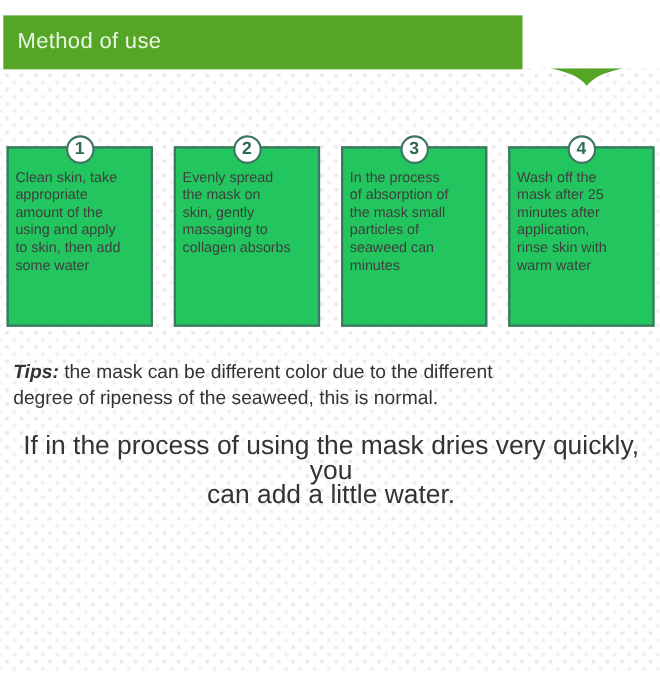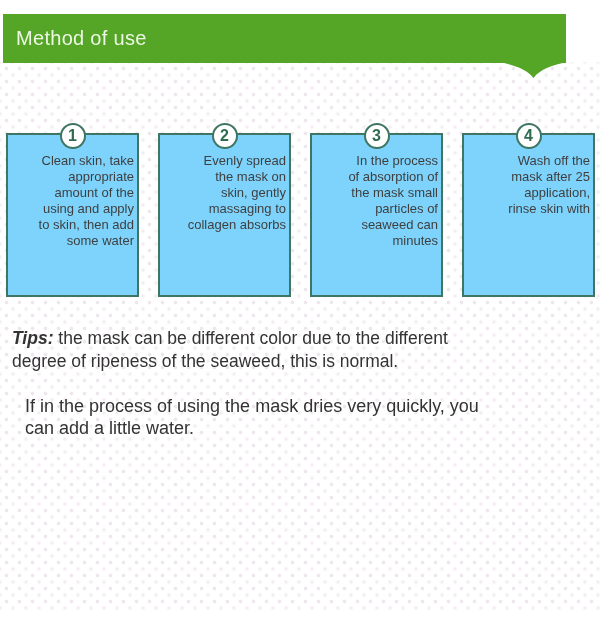--- a/index.html
+++ b/index.html
@@ -21,21 +21,21 @@
     background-image:
       radial-gradient(circle, rgba(203,178,204,0.32) 1.3px, transparent 2.3px),
       radial-gradient(circle, rgba(203,178,204,0.22) 1.3px, transparent 2.3px);
     background-size: 13px 13px, 13px 13px;
     background-position: 0 0, 6.5px 6.5px;
   }
   .title-bar {
     position: absolute;
     left: 3px;
     top: 14px;
-    width: 563px;
+    width: 472px;
     height: 49px;
     background: var(--accent-green, #55a527);
     color: var(--header-text, #ecf7e4);
     font-size: 20px;
     display: flex;
     align-items: center;
     padding-left: 13px;
     box-sizing: border-box;
     letter-spacing: 0.3px;
   }
@@ -68,47 +68,47 @@
     font-size: 16px;
     font-weight: bold;
     display: flex;
     align-items: center;
     justify-content: center;
     z-index: 2;
   }
   .step-box {
     margin-top: 10px;
     height: 164px;
-    background: #7dd3fc;
+    background: #22c55e;
     border: 2px solid var(--border-green, #3e7663);
     box-sizing: border-box;
     padding: 18px 3px 0 6px;
-    text-align: right;
   }
   .step-text {
     font-size: 13px;
     line-height: 16px;
     color: var(--text-dark, #3f3f3f);
   }
   .tips {
     position: absolute;
     left: 12px;
     top: 327px;
     font-size: 17.5px;
     line-height: 23px;
     color: var(--text-body, #333333);
   }
   .tips b { font-weight: bold; font-style: italic; }
   .notes {
     position: absolute;
-    left: 25px;
+    left: 2px;
     top: 395px;
-    font-size: 18px;
+    font-size: 24px;
     line-height: 22px;
     color: var(--text-body, #333333);
+    text-align: center;
   }
 </style>
 </head>
 <body>
 
 <div class="page">
 
   <div class="dotted-bg"></div>
 
   <header class="title-bar">
@@ -161,22 +161,24 @@
           </div>
       </div>
     </div>
 
     <div class="step">
       <div class="step-num">4</div>
       <div class="step-box">
         <div class="step-text">
             <div>Wash off the</div>
             <div>mask after 25</div>
+            <div>minutes after</div>
             <div>application,</div>
             <div>rinse skin with</div>
+            <div>warm water</div>
           </div>
       </div>
     </div>
 
   </div>
 
   <div class="tips">
     <div><b>Tips:</b><span> the mask can be different color due to the different</span></div>
     <div>degree of ripeness of the seaweed, this is normal.</div>
   </div>

